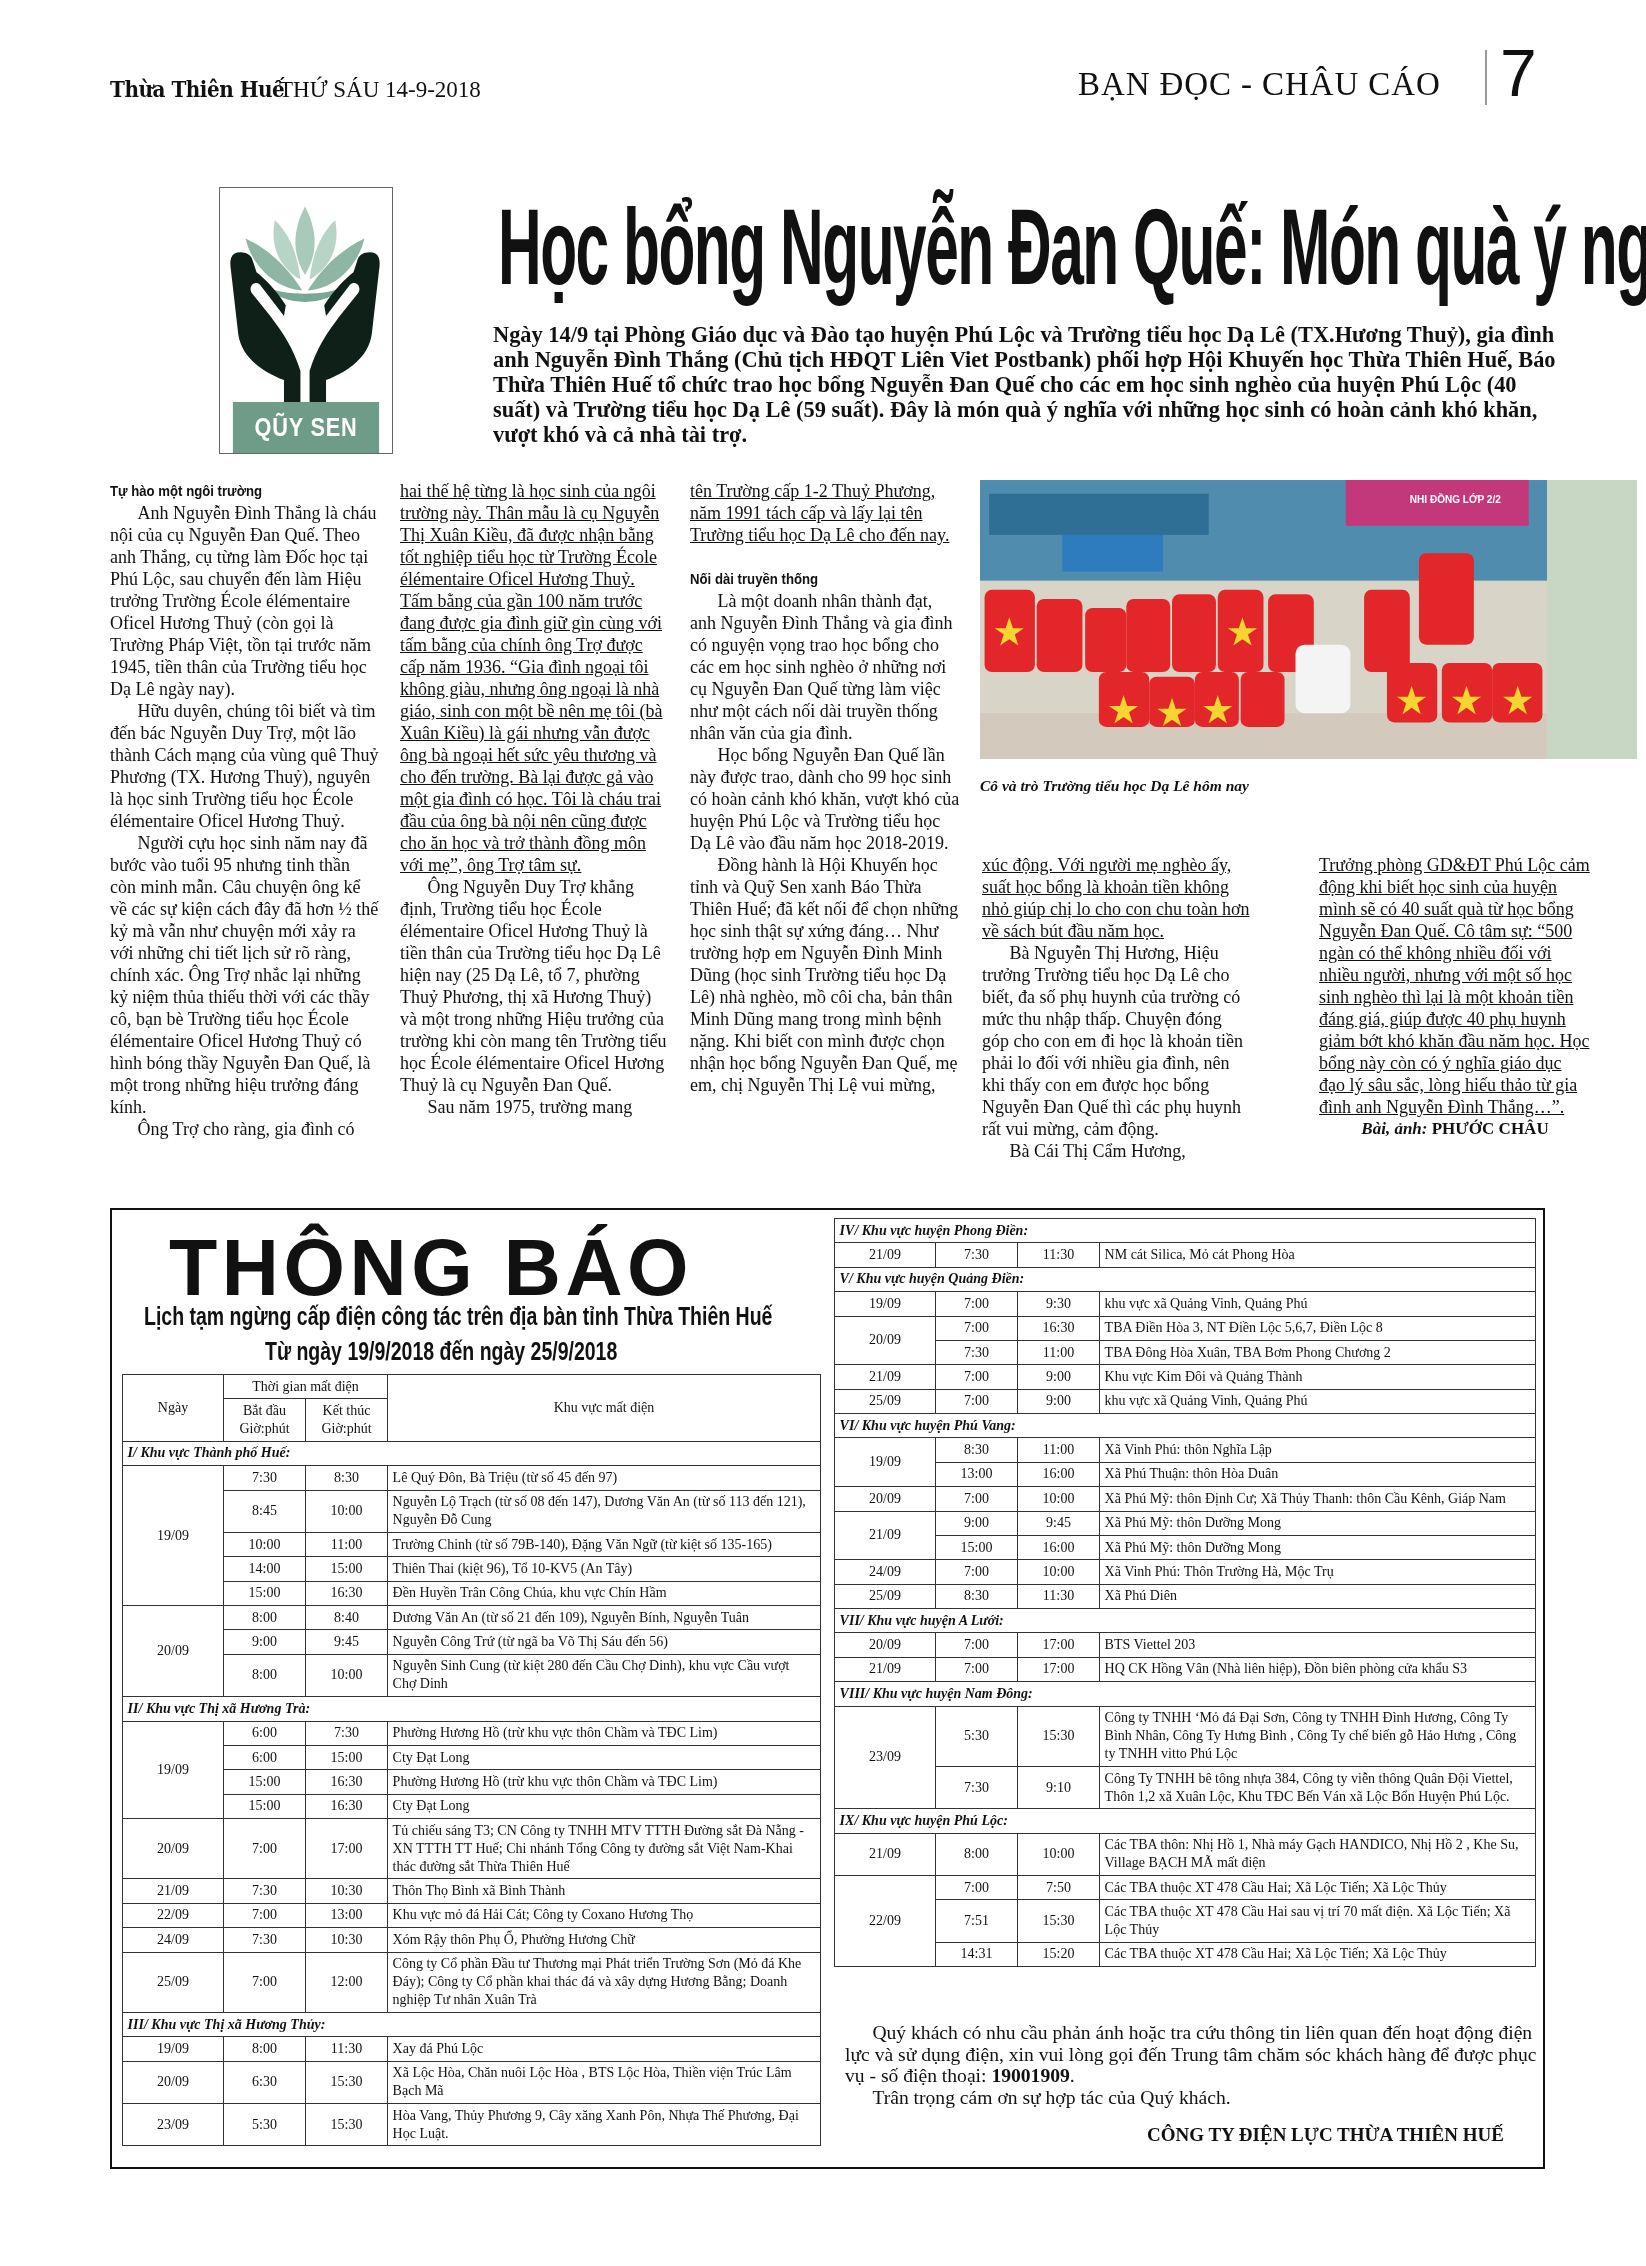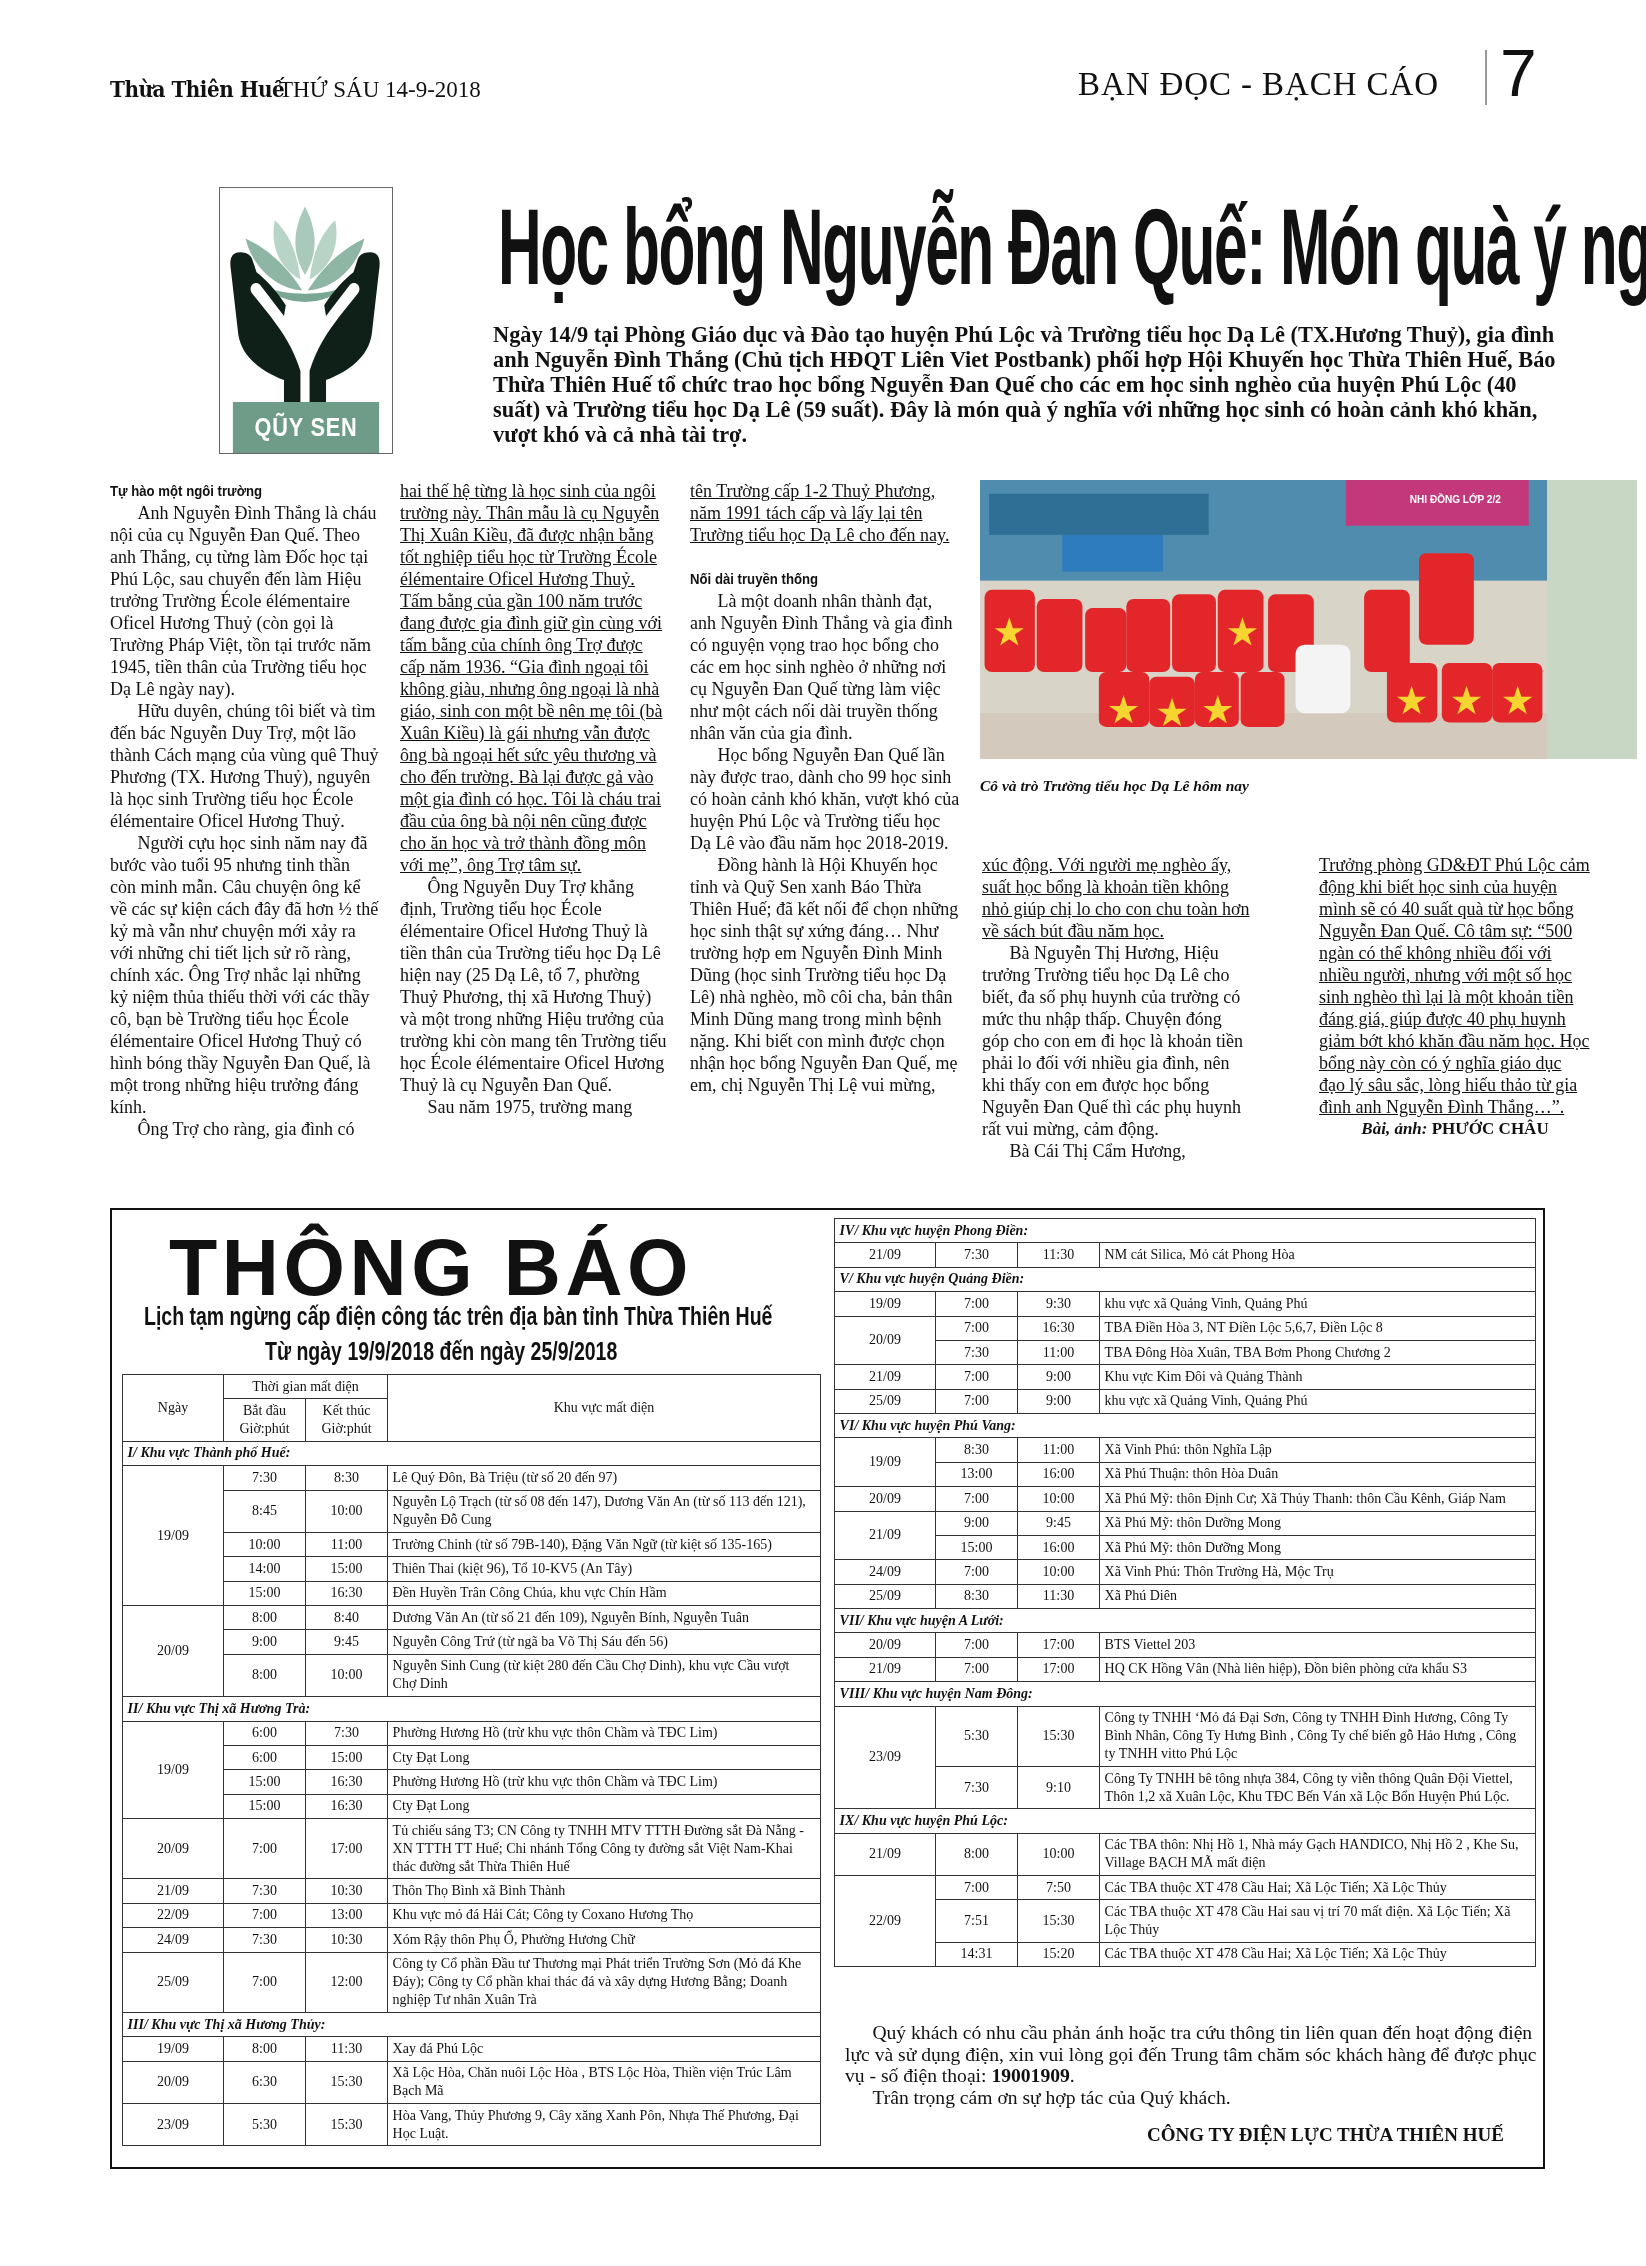--- a/index.html
+++ b/index.html
@@ -34,21 +34,21 @@
   .t-right{left:834px;top:1218px;width:845px;}
   .closing{left:845px;top:2022px;width:694px;font-size:19.6px;line-height:21.5px;}
   .closing p{margin:0;text-indent:27.4px;}
   .signoff{left:1147px;top:2124px;font-weight:bold;font-size:19px;}
 </style>
 </head>
 <body>
 
 <div class="abs hdr-paper">Thừa Thiên Huế</div>
 <div class="abs hdr-date">THỨ SÁU 14-9-2018</div>
-<div class="abs hdr-section">BẠN ĐỌC - BẠCH CÁO</div>
+<div class="abs hdr-section">BẠN ĐỌC - CHÂU CÁO</div>
 <div class="abs hdr-divider"></div>
 <div class="abs hdr-page">7</div>
 
 <div class="abs logo">
   <svg width="170" height="216" viewBox="0 0 186 236" style="position:absolute;left:0;top:0;">
     <g fill="#a9c9bb">
       <path d="M93 20 C80 45 78 70 93 95 C108 70 106 45 93 20Z"></path>
       <path d="M60 35 C55 60 62 85 88 100 C85 75 78 52 60 35Z" fill="#b8d4c6"></path>
       <path d="M126 35 C131 60 124 85 98 100 C101 75 108 52 126 35Z" fill="#b8d4c6"></path>
       <path d="M28 55 C35 85 60 110 90 112 C75 88 55 68 28 55Z" fill="#8fb6a4"></path>
@@ -173,21 +173,21 @@
       </tr>
     </thead>
     <tbody>
         <tr>
           <td colspan="4" class="sec">I/ Khu vực Thành phố Huế:</td>
         </tr>
         <tr>
           <td rowspan="5" class="c">19/09</td>
           <td class="c">7:30</td>
           <td class="c">8:30</td>
-          <td>Lê Quý Đôn, Bà Triệu (từ số 20 đến 97)</td>
+          <td>Lê Quý Đôn, Bà Triệu (từ số 45 đến 97)</td>
         </tr>
         <tr>
           <td class="c">8:45</td>
           <td class="c">10:00</td>
           <td>Nguyễn Lộ Trạch (từ số 08 đến 147), Dương Văn An (từ số 113 đến 121), Nguyễn Đỗ Cung</td>
         </tr>
         <tr>
           <td class="c">10:00</td>
           <td class="c">11:00</td>
           <td>Trường Chinh (từ số 79B-140), Đặng Văn Ngữ (từ kiệt số 135-165)</td>

